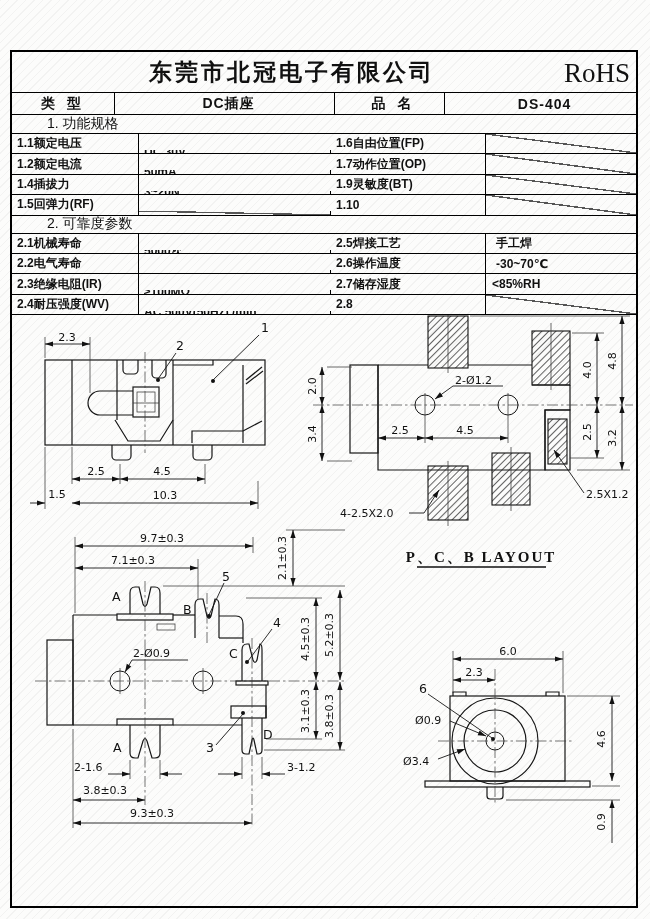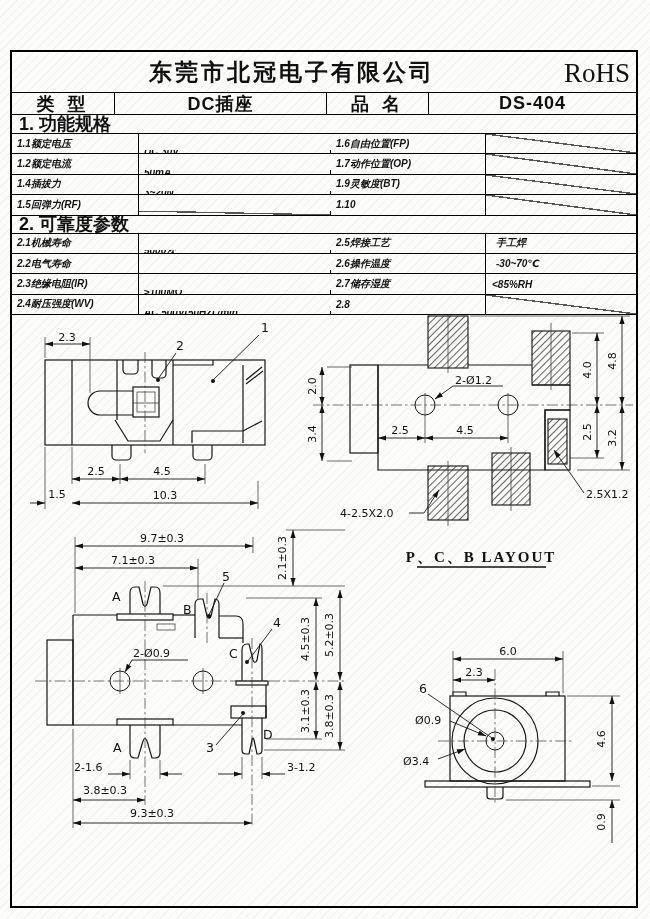--- a/index.html
+++ b/index.html
@@ -9,28 +9,28 @@
   .frame{position:absolute;left:10px;top:50px;width:628px;height:858px;border:2px solid #000;box-sizing:border-box;
          display:flex;flex-direction:column;}
   .row{display:flex;flex-direction:row;border-bottom:1px solid #000;box-sizing:border-box;flex:0 0 auto;}
   .cell{box-sizing:border-box;border-right:1px solid #000;display:flex;align-items:center;overflow:hidden;position:relative;}
   .cell:last-child{border-right:none;}
   .company-row{height:40px;position:relative;border-bottom:1px solid #000;flex:0 0 auto;}
   .company{position:absolute;left:0;top:0;width:560px;height:40px;display:flex;align-items:center;justify-content:center;
            font-size:23px;font-weight:bold;letter-spacing:3px;font-family:"Liberation Serif","DejaVu Serif",serif;}
   .rohs{position:absolute;right:6px;top:2px;height:38px;display:flex;align-items:center;
         font-size:27px;font-family:"Liberation Serif","DejaVu Serif",serif;margin-left:20px;}
-  .type-row{height:22px;font-size:18px;font-weight:bold;}
+  .type-row{height:22px;font-size:14px;font-weight:bold;gap:8px;}
   .type-row .cell{justify-content:center;letter-spacing:4px;}
   .type-row .val{letter-spacing:1px;}
-  .sec-row{height:19px;font-size:18px;font-weight:bold;}
+  .sec-row{height:19px;font-size:14px;font-weight:normal;padding-left:28px;}
   .sec-row .cell{padding-left:7px;}
   .sec2{height:18px;}
   .sec3{height:22px;}
-  .spec-row{height:20.4px;font-size:10px;font-weight:bold;font-style:italic;}
+  .spec-row{height:20.4px;font-size:12px;font-weight:bold;}
   .spec-row .cell{padding-left:5px;white-space:nowrap;}
   .c1{width:127px;flex:0 0 127px;}
   .c2{width:192px;flex:0 0 192px;margin-top:16px;}
   .c3{width:155px;flex:0 0 155px;}
   .c4{flex:1 1 auto;}
   .t1{width:103px;flex:0 0 103px;}
   .t2{width:212px;flex:0 0 212px;}
   .t3{width:102px;flex:0 0 102px;}
   .t4{flex:1 1 auto;}
   .diag{background-image:linear-gradient(to top right, transparent calc(50% - 0.7px), #555 calc(50% - 0.7px), #555 calc(50% + 0.7px), transparent calc(50% + 0.7px));}

